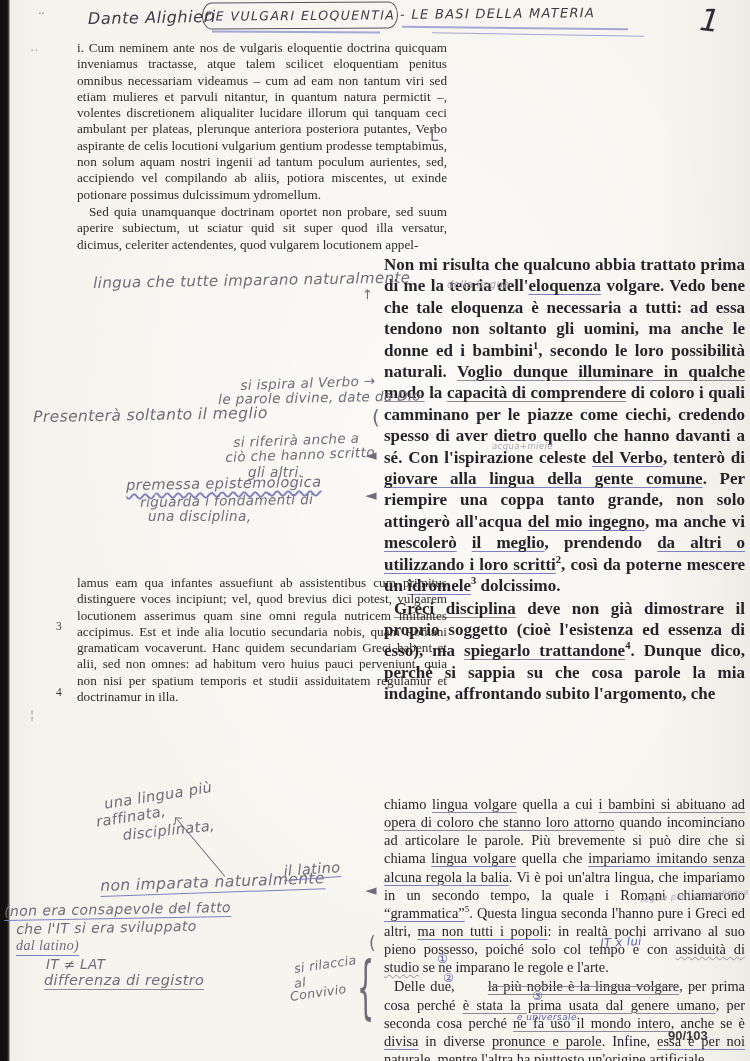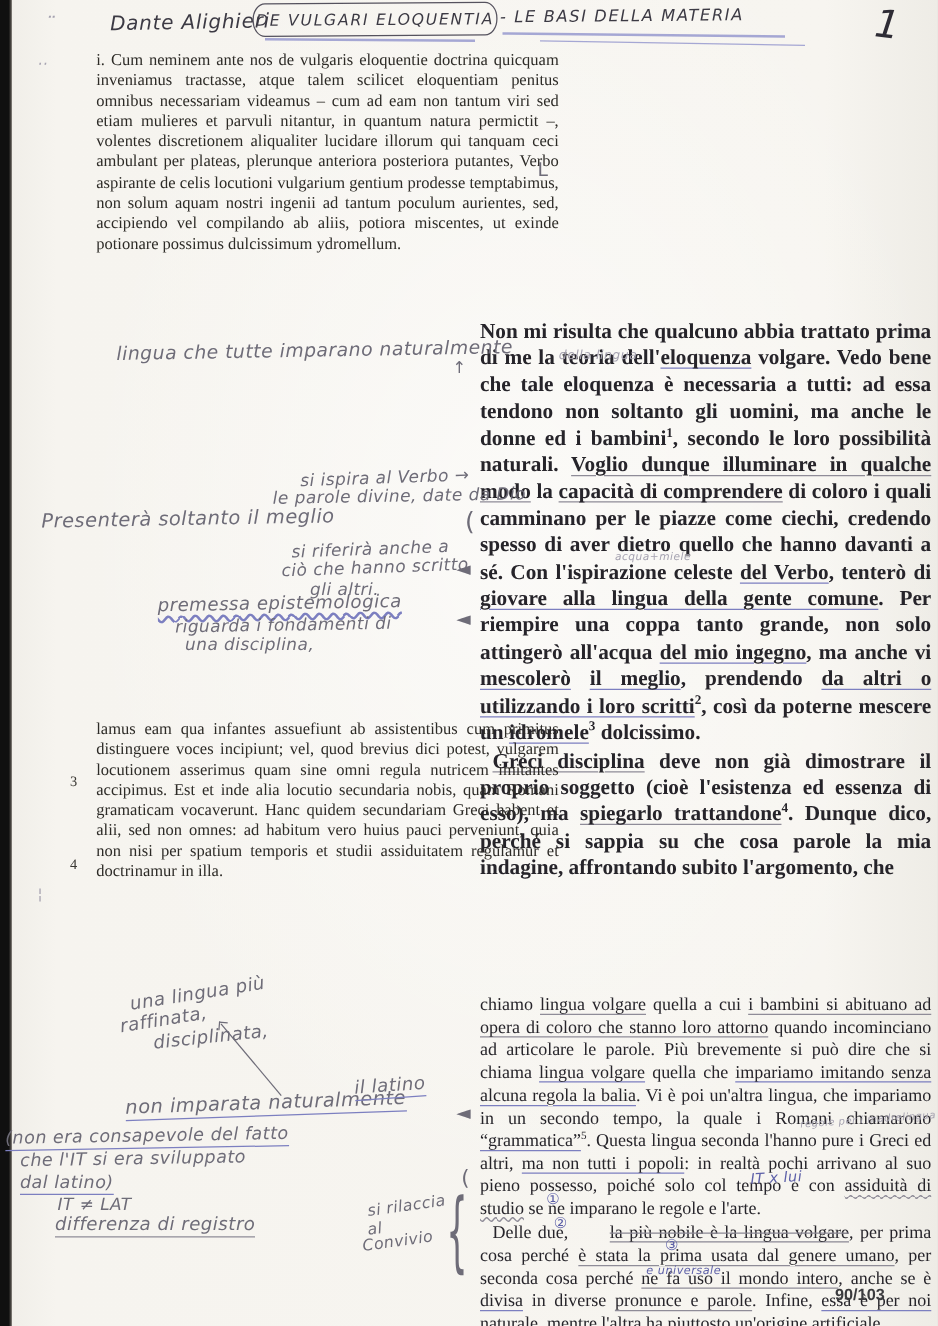--- a/index.html
+++ b/index.html
@@ -82,20 +82,21 @@
     <span>DE VULGARI ELOQUENTIA</span>
   </div>
   <div class="hand-subtitle">- LE BASI DELLA MATERIA</div>
   <div class="hand-pagenum">1</div>
   <div class="scribble scr1"></div>
   <div class="scribble scr2"></div>
   <div class="scribble scr3"></div>
 
   <section class="print latin-1">
     <p class="p1">i. Cum neminem ante nos de vulgaris eloquentie doctrina quicquam inveniamus tractasse, atque talem scilicet eloquentiam penitus omnibus necessariam videamus – cum ad eam non tantum viri sed etiam mulieres et parvuli nitantur, in quantum natura permictit –, volentes discretionem aliqualiter lucidare illorum qui tanquam ceci ambulant per plateas, plerunque anteriora posteriora putantes, Verbo aspirante de celis locutioni vulgarium gentium prodesse temptabimus, non solum aquam nostri ingenii ad tantum poculum aurientes, sed, accipiendo vel compilando ab aliis, potiora miscentes, ut exinde potionare possimus dulcissimum ydromellum.</p>
+    <p class="p2">Sed quia unamquanque doctrinam oportet non probare, sed suum aperire subiectum, ut sciatur quid sit super quod illa versatur, dicimus, celeriter actendentes, quod vulgarem locutionem appel-</p>
   </section>
 
   <section class="print italian-mid">
     <p class="p1"><span>Non mi risulta che qualcuno abbia trattato prima di me la teoria dell'</span><span class="u-blue">eloquenza</span><span> volgare. Vedo bene che tale eloquenza è necessaria a tutti: ad essa tendono non soltanto gli uomini, ma anche le donne ed i bambini</span><sup>1</sup><span>, secondo le loro possibilità naturali. </span><span class="u-pencil">Voglio dunque illuminare in qualche modo</span><span> la </span><span class="u-pencil">capacità di comprendere</span><span> di coloro i quali camminano per le piazze come ciechi, credendo spesso di aver dietro quello che hanno davanti a sé. Con l'ispirazione celeste </span><span class="u-blue">del Verbo</span><span>, tenterò di </span><span class="u-blue">giovare alla lingua della gente comune</span><span>. Per riempire una coppa tanto grande, non solo attingerò all'acqua </span><span class="u-blue">del mio ingegno</span><span>, ma anche vi </span><span class="u-blue">mescolerò</span><span> </span><span class="u-blue">il meglio</span><span>, prendendo </span><span class="u-blue">da altri o utilizzando i loro scritti</span><sup>2</sup><span>, così da poterne mescere un </span><span class="u-blue">idromele</span><sup>3</sup><span> dolcissimo.</span></p>
     <p class="p2"><span class="u-pencil">Greci disciplina</span><span> deve non già dimostrare il proprio soggetto (cioè l'esistenza ed essenza di esso), ma </span><span class="u-pencil">spiegarlo trattandone</span><sup>4</sup><span>. Dunque dico, perché si sappia su che cosa parole la mia indagine, affrontando subito l'argomento, che</span></p>
   </section>
 
   <section class="print latin-2">
     <p class="p1">lamus eam qua infantes assuefiunt ab assistentibus cum primitus distinguere voces incipiunt; vel, quod brevius dici potest, vulgarem locutionem asserimus quam sine omni regula nutricem imitantes accipimus. Est et inde alia locutio secundaria nobis, quam Romani gramaticam vocaverunt. Hanc quidem secundariam Greci habent et alii, sed non omnes: ad habitum vero huius pauci perveniunt, quia non nisi per spatium temporis et studii assiduitatem regulamur et doctrinamur in illa.</p>
   </section>
@@ -129,21 +130,21 @@
       <div class="note ink-faint" style="left: 492px; top: 441px; font-size: 8.5px; transform: rotate(0deg);">acqua+miele</div>
       <div class="note ink-pencil" style="left: 103px; top: 796px; font-size: 14.5px; transform: rotate(-9deg);">una lingua più</div>
       <div class="note ink-pencil" style="left: 95px; top: 814px; font-size: 14.5px; transform: rotate(-9deg);">raffinata,</div>
       <div class="note ink-pencil" style="left: 122px; top: 827px; font-size: 14.5px; transform: rotate(-6deg);">disciplinata,</div>
       <div class="note ink-pencil line-arrow" style="left: 225px; top: 876px; transform: rotate(-130deg); width: 75px;"></div>
       <div class="note ink-pencil nu-blue" style="left: 100px; top: 877px; font-size: 15.5px; transform: rotate(-2deg);">non imparata naturalmente</div>
       <div class="note ink-pencil nu-blue" style="left: 283px; top: 863px; font-size: 14.5px; transform: rotate(-4deg);">il latino</div>
       <div class="note ink-pencil mark" style="left: 365px; top: 881px; font-size: 15px; transform: rotate(0deg);">◄</div>
       <div class="note ink-pencil nu-blue" style="left: 4px; top: 903px; font-size: 14px; transform: rotate(-1deg);">(non era consapevole del fatto</div>
       <div class="note ink-pencil" style="left: 16px; top: 921px; font-size: 14px; transform: rotate(-1deg);">che l'IT si era sviluppato</div>
-      <div class="note ink-pencil nu-blue" style="left: 16px; top: 938px; font-size: 14px; transform: rotate(0deg);">dal latino)</div>
+      <div class="note ink-pencil nu-blue" style="left: 16px; top: 938px; font-size: 14px; transform: rotate(0deg); font-family: Liberation Serif, serif;">dal latino)</div>
       <div class="note ink-pencil" style="left: 46px; top: 956px; font-size: 13.5px; transform: rotate(0deg);">IT ≠ LAT</div>
       <div class="note ink-pencil nu-pencil" style="left: 44px; top: 972px; font-size: 14.5px; transform: rotate(0deg);">differenza di registro</div>
       <div class="note ink-pencil" style="left: 293px; top: 961px; font-size: 12.5px; transform: rotate(-8deg);">si rilaccia</div>
       <div class="note ink-pencil" style="left: 293px; top: 976px; font-size: 12.5px; transform: rotate(-8deg);">al</div>
       <div class="note ink-pencil" style="left: 289px; top: 989px; font-size: 12.5px; transform: rotate(-8deg);">Convivio</div>
       <div class="note ink-blue" style="left: 600px; top: 936px; font-size: 11.5px; transform: rotate(-3deg);">IT x lui</div>
       <div class="note ink-faint" style="left: 640px; top: 895px; font-size: 8px; transform: rotate(-4deg);">regole per i madrelingua</div>
       <div class="note ink-blue" style="left: 517px; top: 972px; font-size: 9px; transform: rotate(0deg); margin-top: 40px;">e universale</div>
       <div class="note ink-blue mark" style="left: 437px; top: 952px; font-size: 12px; transform: rotate(0deg);">①</div>
       <div class="note ink-blue mark" style="left: 443px; top: 971px; font-size: 12px; transform: rotate(0deg);">②</div>

